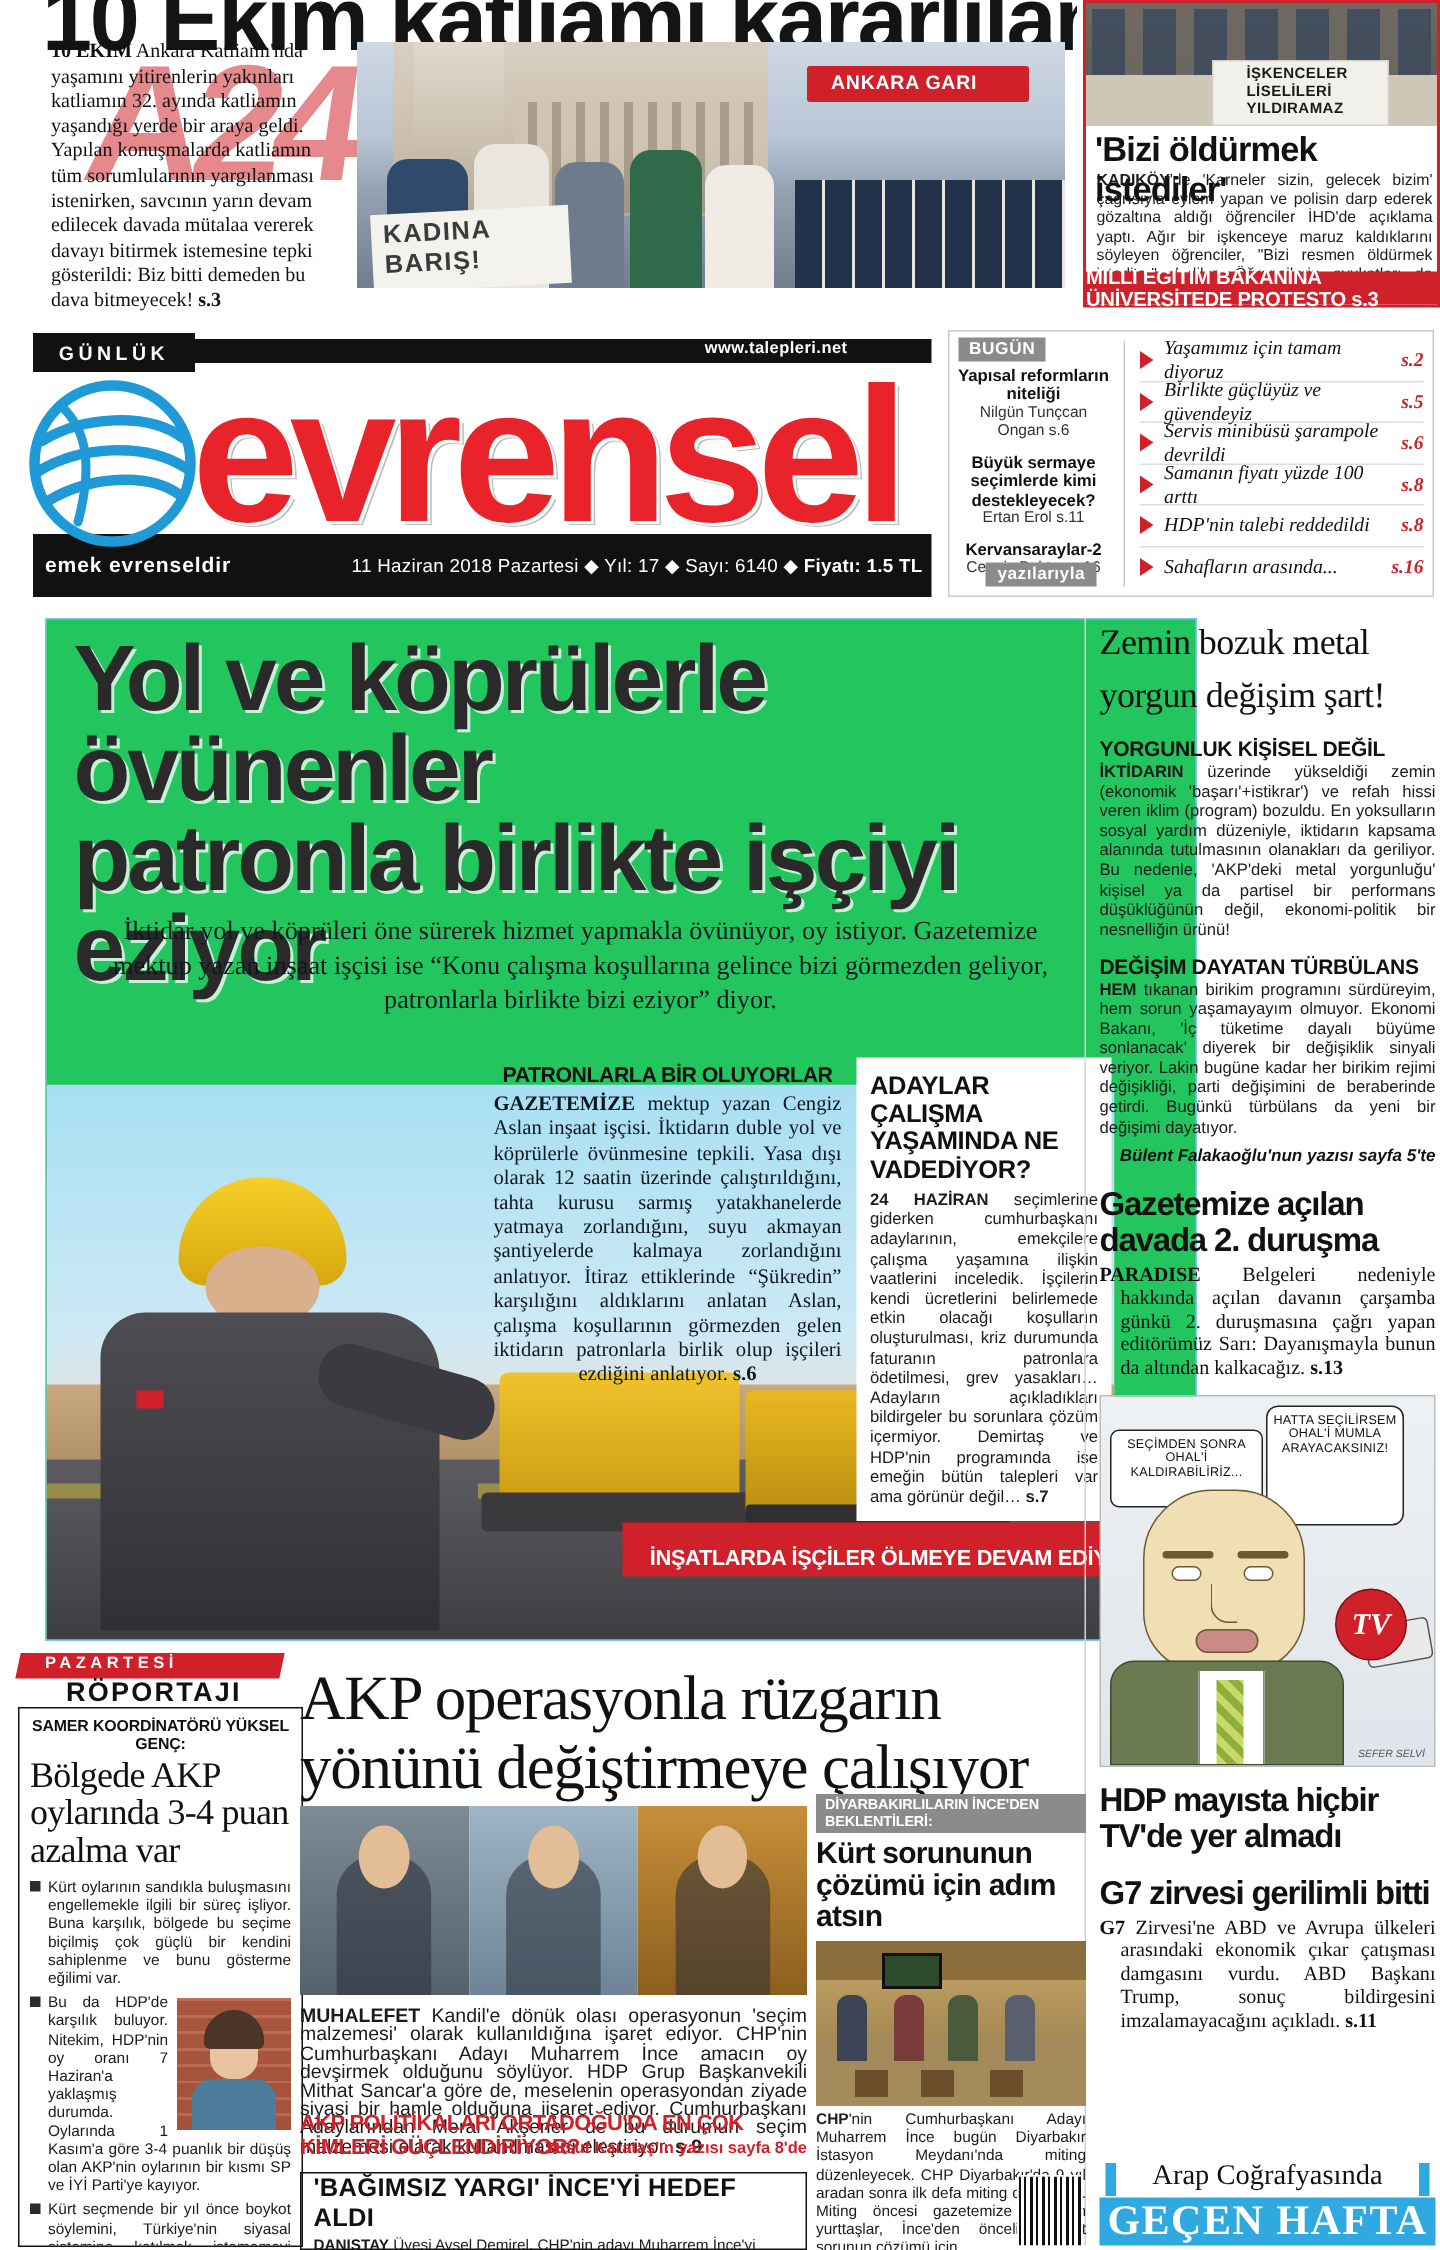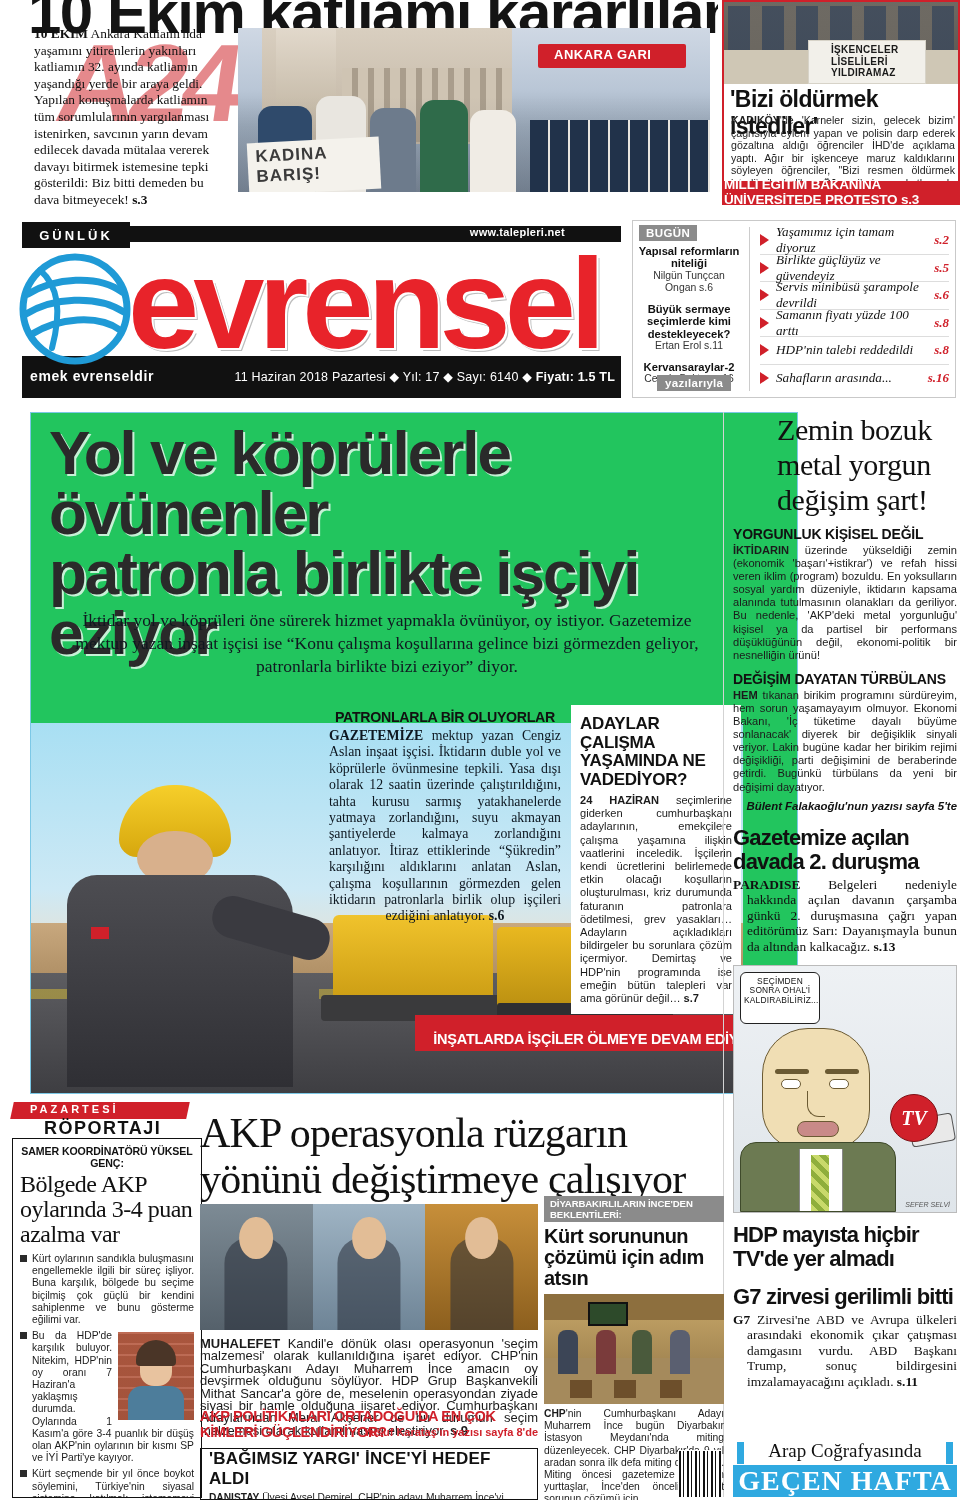--- a/index.html
+++ b/index.html
@@ -180,39 +180,39 @@
   .ms-box p { font-family:"Liberation Sans Narrow","Liberation Sans",sans-serif;
      font-size:11.1px; line-height:13.2px; color:#1b1b1b; text-align:justify; }
   .ms-box p b { font-weight:bold; }
   .ms-caption { position:absolute; right:0; bottom:42px; background:#d0202a; color:#fff;
      font-family:"Liberation Sans Narrow","Liberation Sans",sans-serif; font-weight:bold;
      font-size:14.5px; padding:16px 14px 4px 18px; letter-spacing:-.2px; }
 
   
   .rightcol { position:absolute; left:733px; top:412px; width:224px; height:1085px; }
   .rc-divider { position:absolute; left:-10px; top:0; width:1px; height:1085px; background:#d3d3d3; }
-  .rc-h1 { font-family:"Liberation Serif",serif; font-size:30px; line-height:35px;
-     color:#111; letter-spacing:-.4px;margin-left:44px; }
+  .rc-h1 { font-family:"Liberation Serif",serif; font-size:24px; line-height:35px;
+     color:#111; letter-spacing:-.4px; }
   .rc-kicker { font-family:"Liberation Sans Narrow","Liberation Sans",sans-serif; font-weight:bold;
      font-size:14px; color:#111; letter-spacing:-.2px; margin:9px 0 2px; }
   .rc-body { font-family:"Liberation Sans Narrow","Liberation Sans",sans-serif;
      font-size:11.1px; line-height:13.1px; color:#1b1b1b; text-align:justify; }
   .rc-body b { font-weight:bold; }
   .rc-sig { font-family:"Liberation Sans Narrow","Liberation Sans",sans-serif; font-weight:bold;
      font-style:italic; font-size:11.4px; color:#111; text-align:right; margin-top:6px; }
   .rc-h2 { font-family:"Liberation Sans",sans-serif; font-weight:bold; font-size:22px;
      line-height:24px; color:#111; letter-spacing:-.8px; margin-top:14px; }
   .rc-serif { font-family:"Liberation Serif",serif; font-size:13.4px; line-height:15.6px;
      color:#111; text-align:justify; margin-top:3px; }
   .rc-serif b { font-weight:bold; }
   .rc-indent { padding-left:14px; text-indent:-14px; }
 
   .cartoon { position:absolute; left:0; width:224px; height:248px; border:1px solid #bbb;
      background:linear-gradient(#eef1f4,#dfe5ea); overflow:hidden; }
-  .ct-b1 { position:absolute; left:6px; top:6px; width:80px; height:52px; background:#fff;
+  .ct-b1 { position:absolute; left:6px; top:22px; width:102px; height:52px; background:#fff;
      border:1.5px solid #222; border-radius:6px; }
   .ct-b2 { position:absolute; left:110px; top:6px; width:92px; height:80px; background:#fff;
      border:1.5px solid #222; border-radius:8px; }
   .ct-t { font-family:"Liberation Sans Narrow","Liberation Sans",sans-serif; font-size:8.4px;
      line-height:9.6px; color:#111; text-align:center; padding:4px 3px; letter-spacing:.2px; }
   .ct-face { position:absolute; left:28px; top:62px; width:108px; height:122px;
      background:#f0deb4; border:1.5px solid #6b5a33; border-radius:46px 46px 40px 40px; }
   .ct-brow { position:absolute; left:12px; top:40px; width:34px; height:5px; background:#6b5a33; border-radius:3px; }
   .ct-brow.r { left:62px; }
   .ct-eye { position:absolute; left:18px; top:50px; width:20px; height:10px;
@@ -511,20 +511,23 @@
 
     <div>
       <div class="rc-h2">Gazetemize açılan davada 2. duruşma</div>
       <div class="rc-serif rc-indent"><b>PARADISE</b><span> Belgeleri nedeniyle hakkında açılan davanın çarşamba günkü 2. duruşmasına çağrı yapan editörümüz Sarı: Dayanışmayla bunun da altından kalkacağız. </span><b>s.13</b></div>
     </div>
 
     <div class="cartoon" style="top:0; position:relative; margin-top:10px;">
       <div class="ct-b1">
         <div class="ct-t">SEÇİMDEN SONRA OHAL'İ KALDIRABİLİRİZ...</div>
       </div>
+      <div class="ct-b2">
+        <div class="ct-t">HATTA SEÇİLİRSEM OHAL'İ MUMLA ARAYACAKSINIZ!</div>
+      </div>
       <div class="ct-face">
         <div class="ct-brow"></div>
         <div class="ct-brow r"></div>
         <div class="ct-eye"></div>
         <div class="ct-eye r"></div>
         <div class="ct-nose"></div>
         <div class="ct-mouth"></div>
       </div>
       <div class="ct-suit">
         <div class="ct-shirt"></div>

